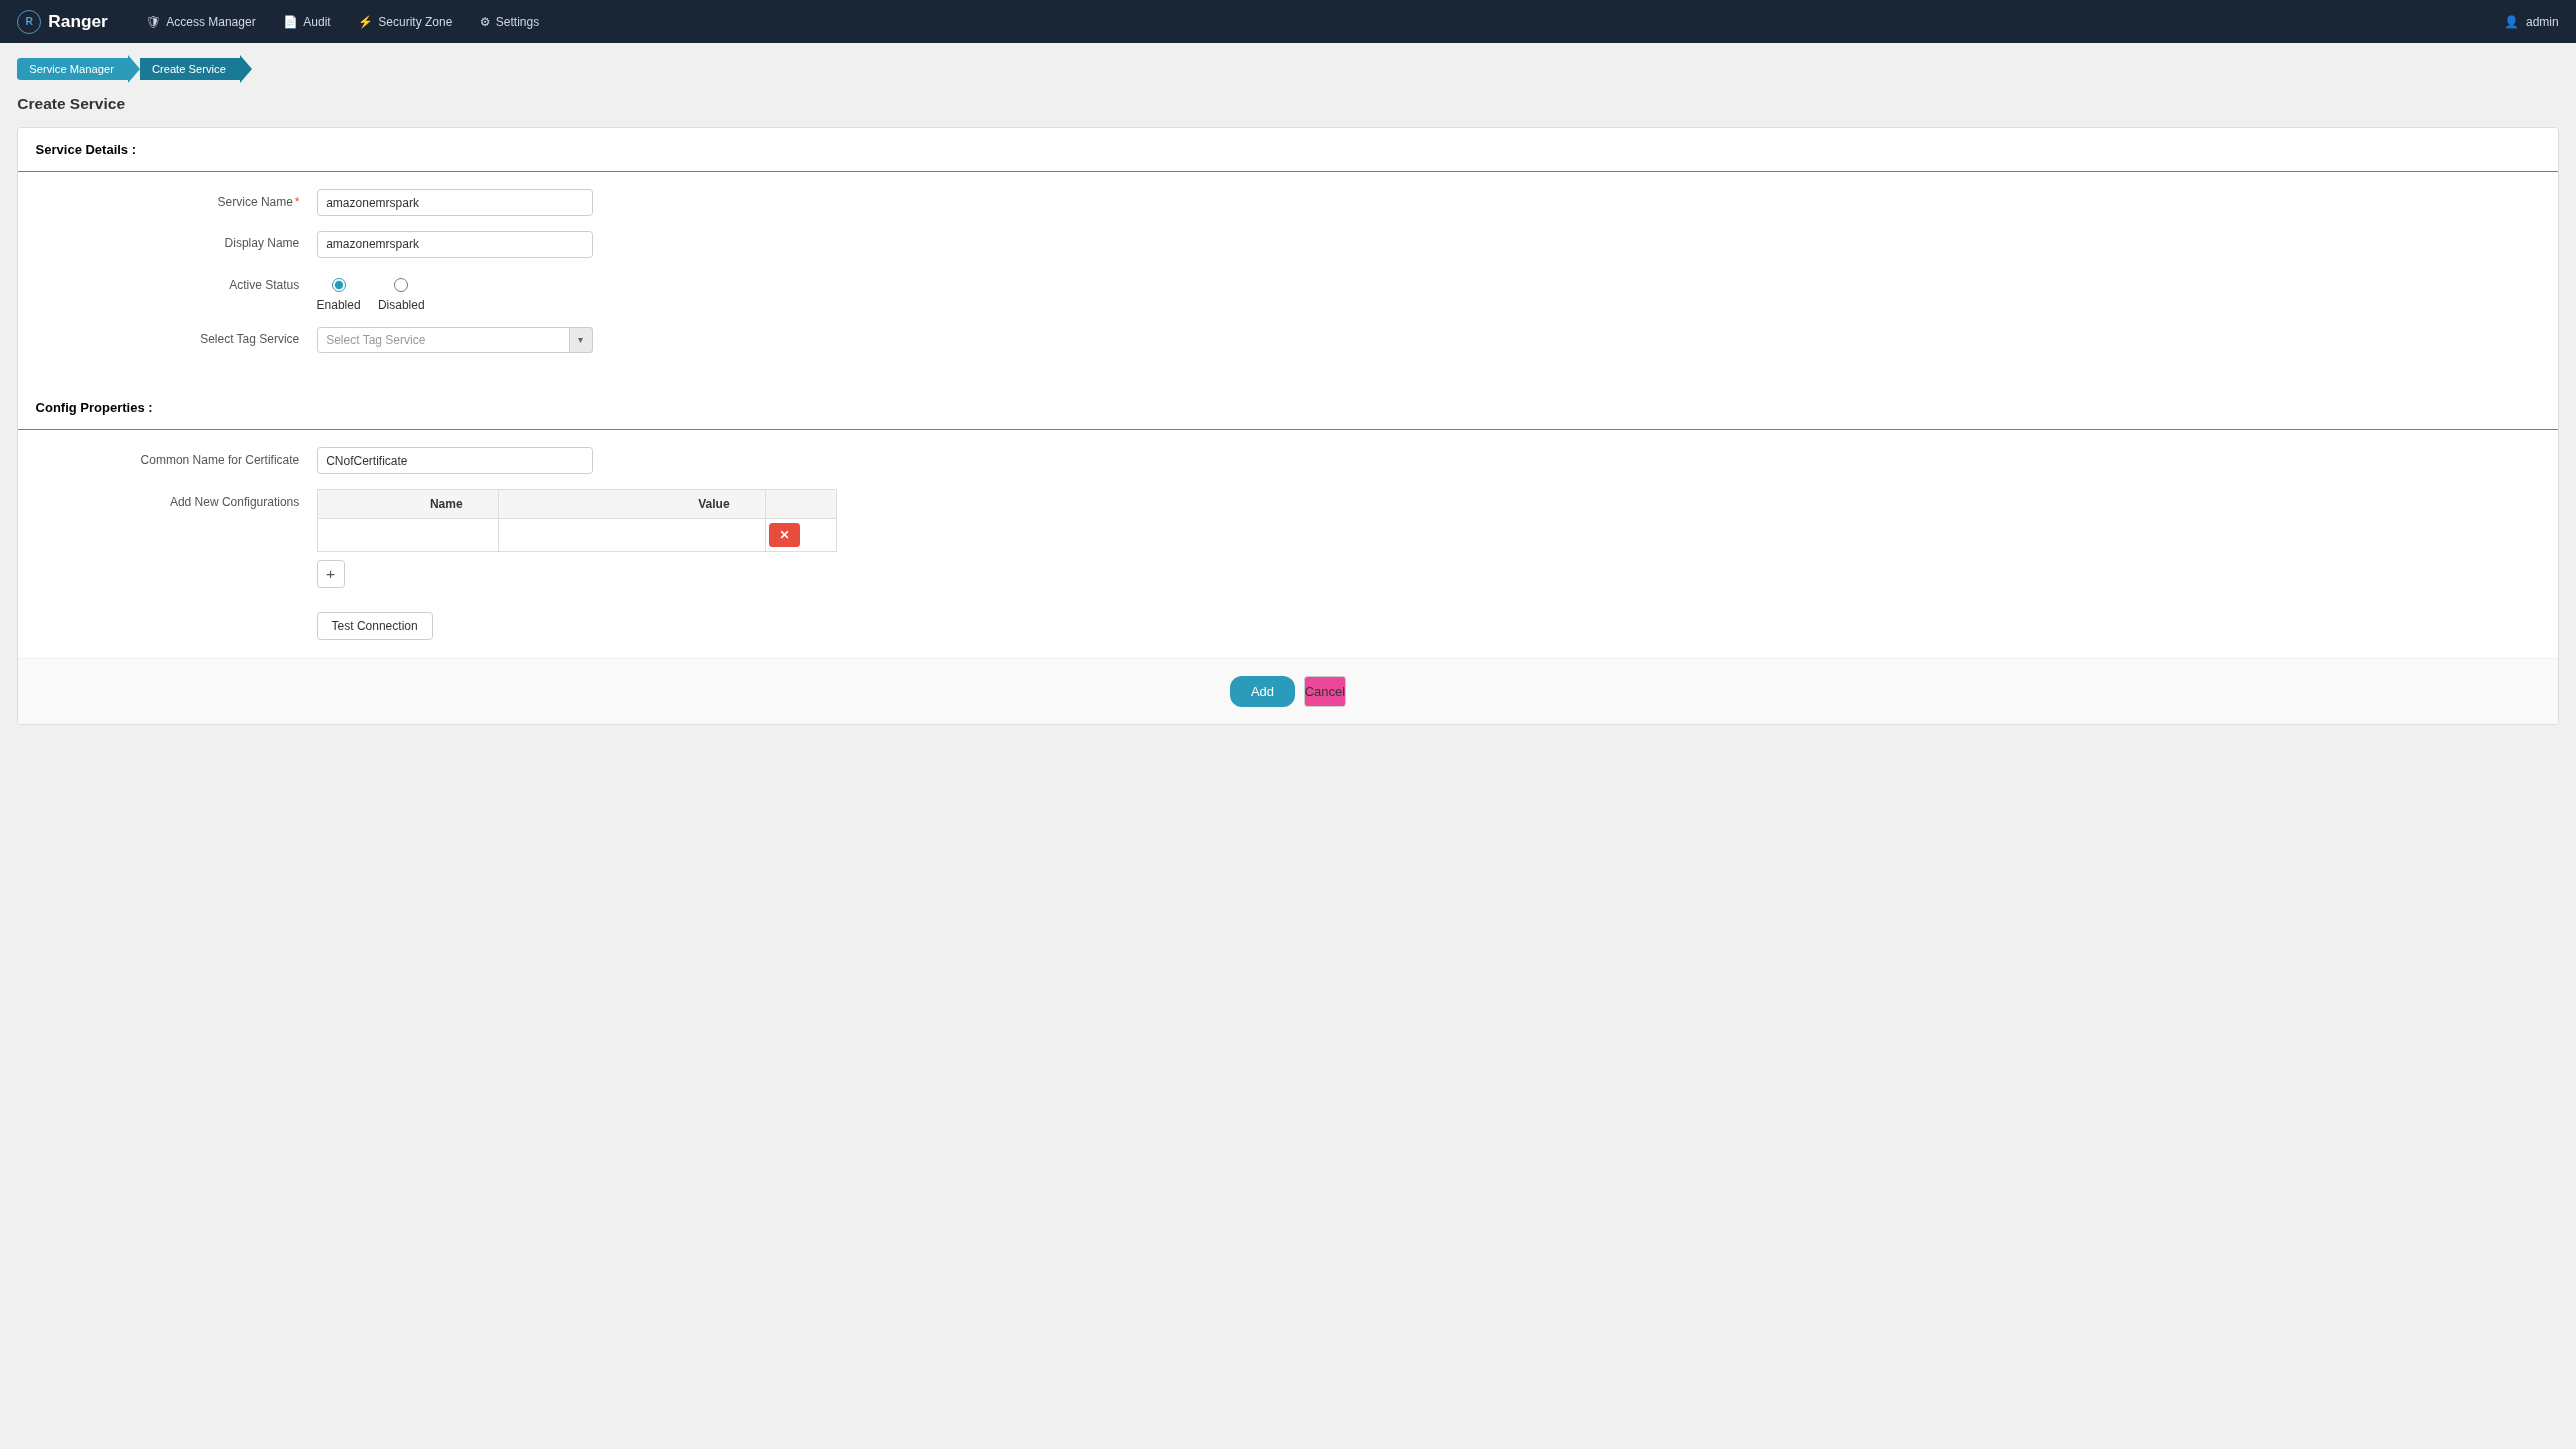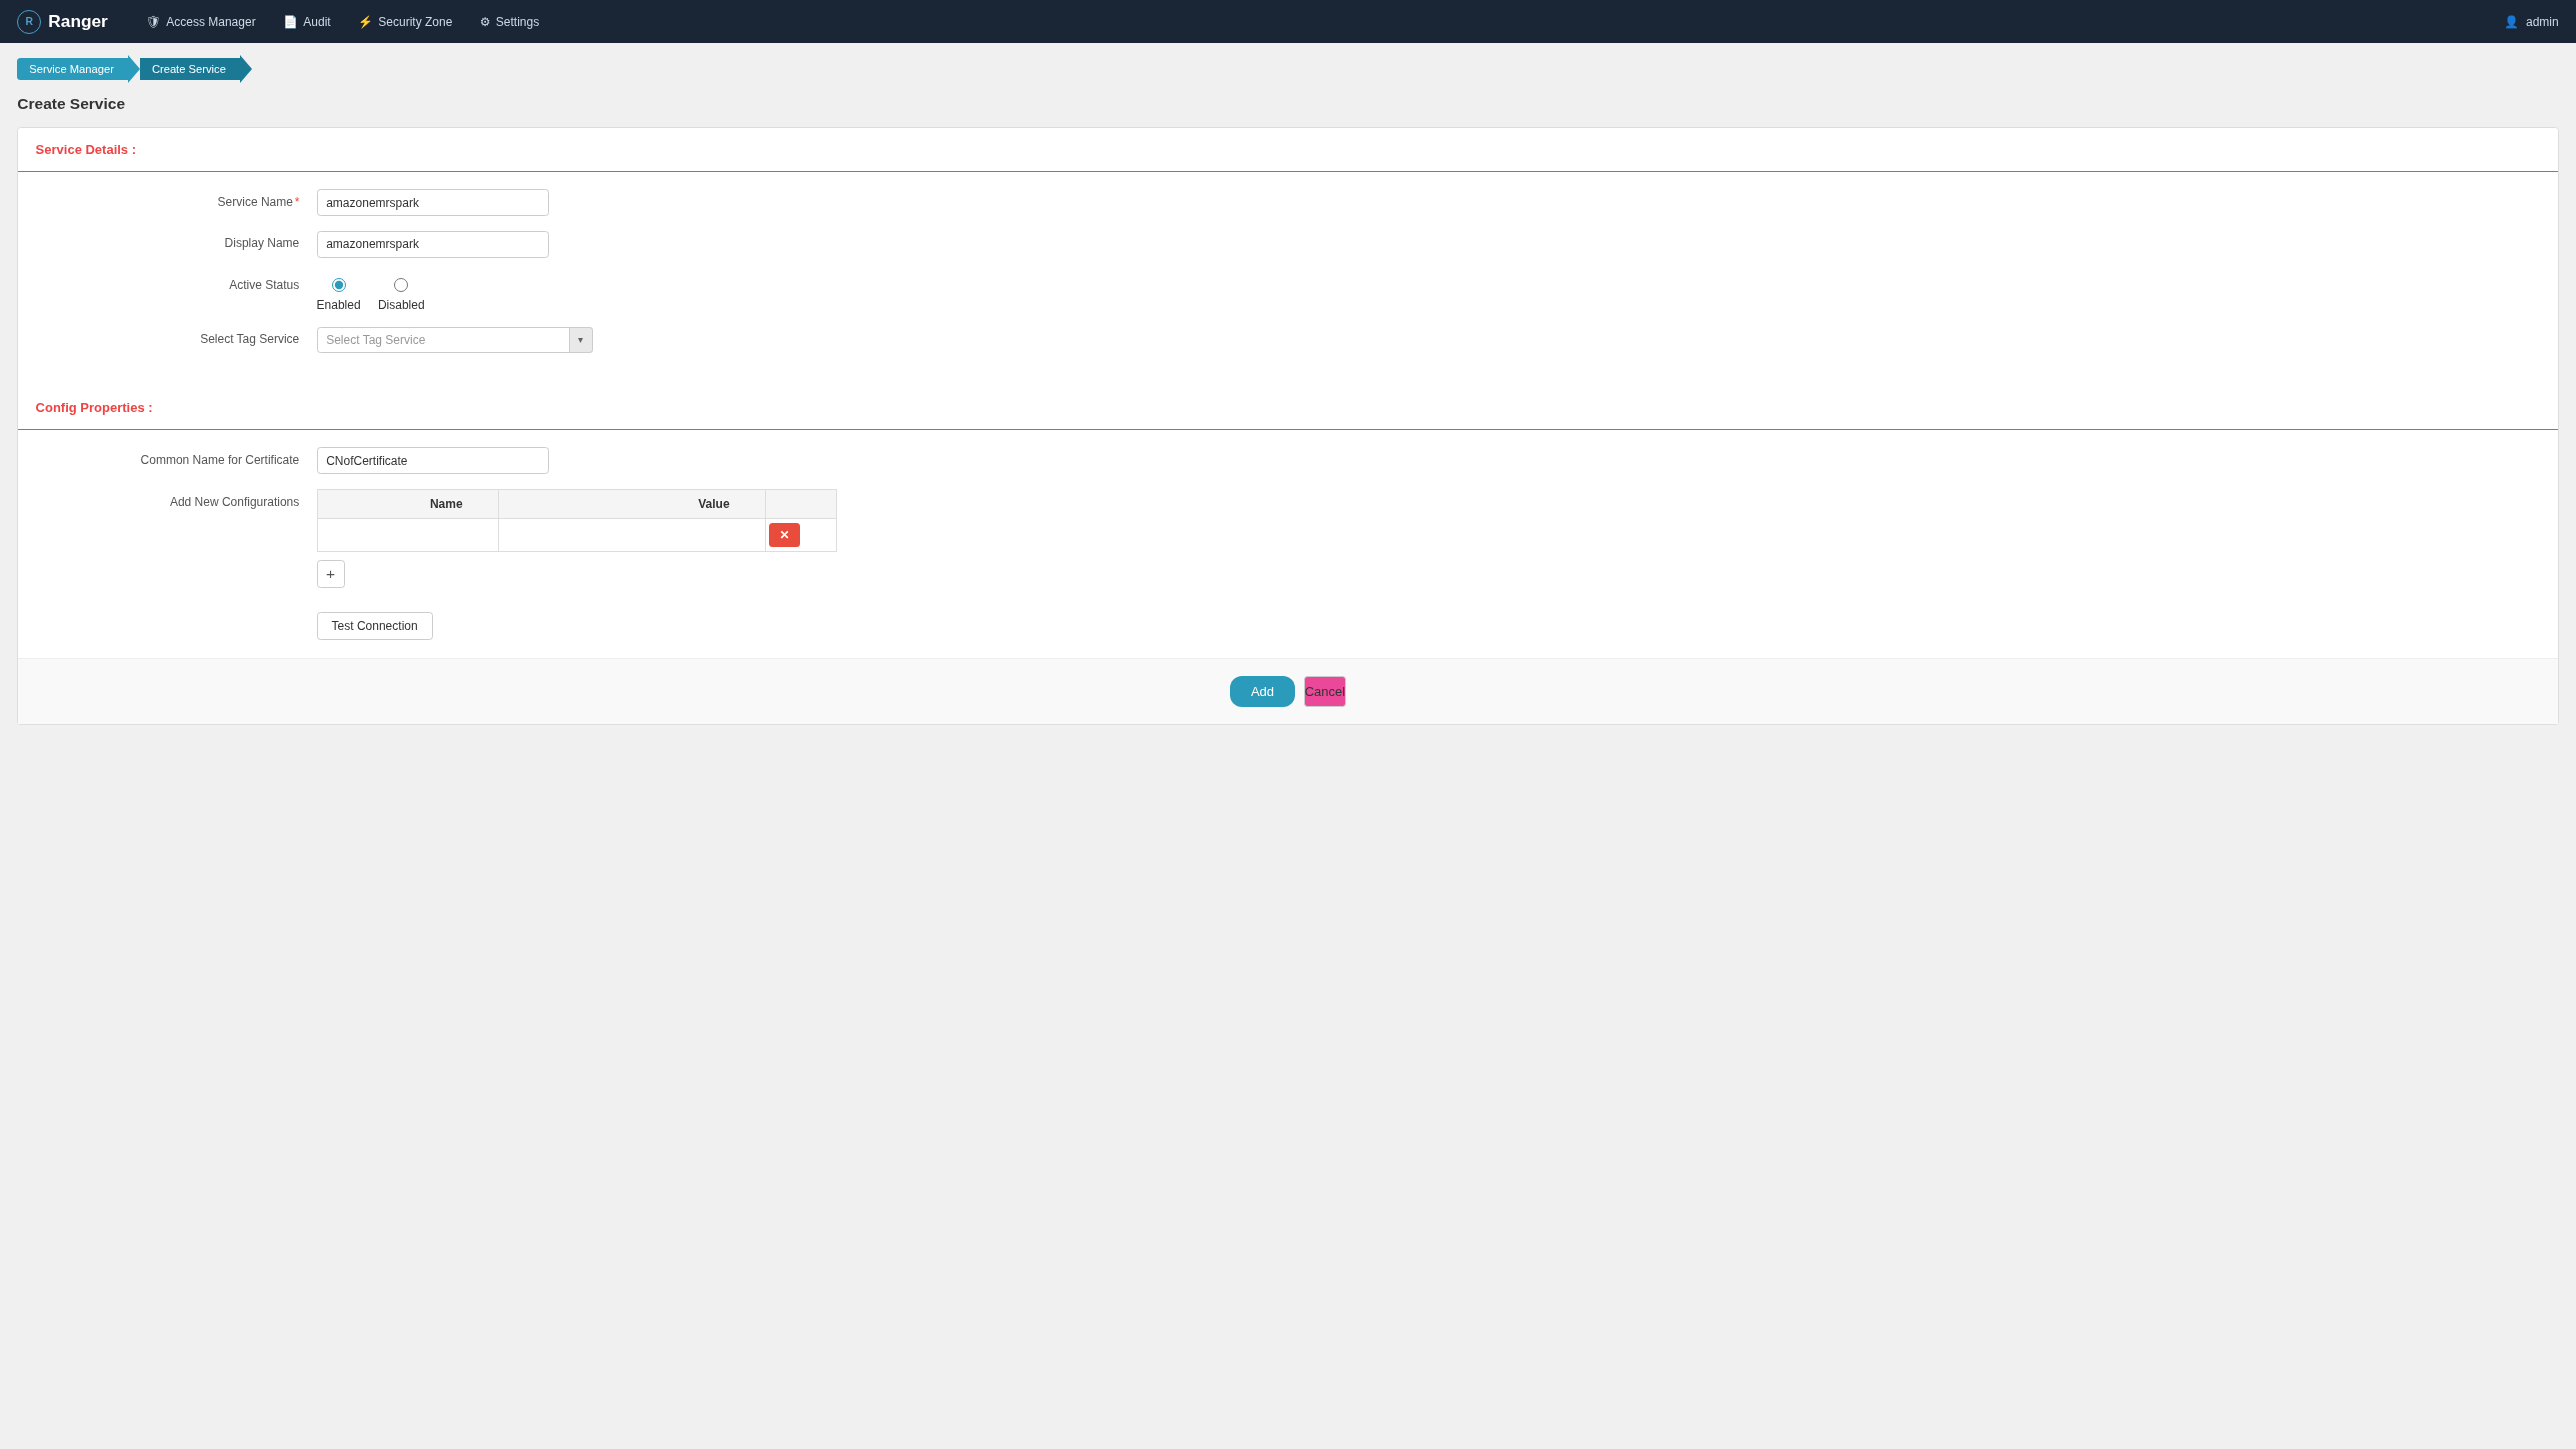--- a/index.html
+++ b/index.html
@@ -113,21 +113,21 @@
       background: #fff;
       border: 0.9px solid #ddd;
       border-radius: 3.5px;
     }
 
     
     .section-header {
       padding: 14px 17.3px;
       font-size: 13px;
       font-weight: bold;
-      color: #ef4444;
+      color: #000000;
       border-bottom: 1.7px solid #2a9bbb;
     }
     .section-body {
       padding: 17.3px 17.3px;
       margin-left: 39px;
     }
 
     
     .form-row {
       display: flex;
@@ -141,21 +141,21 @@
       padding-right: 17.3px;
       padding-top: 5.2px;
       font-size: 12px;
       color: #555;
     }
     .form-label .required {
       color: #e74c3c;
       margin-left: 1.7px;
     }
     .form-control {
-      width: 232px;
+      width: 276px;
       padding: 5.2px 8.6px;
       border: 0.9px solid #ccc;
       border-radius: 3.5px;
       font-size: 12px;
       color: #333;
       background: #fff;
     }
     textarea.form-control {
       height: 69px;
       resize: vertical;

